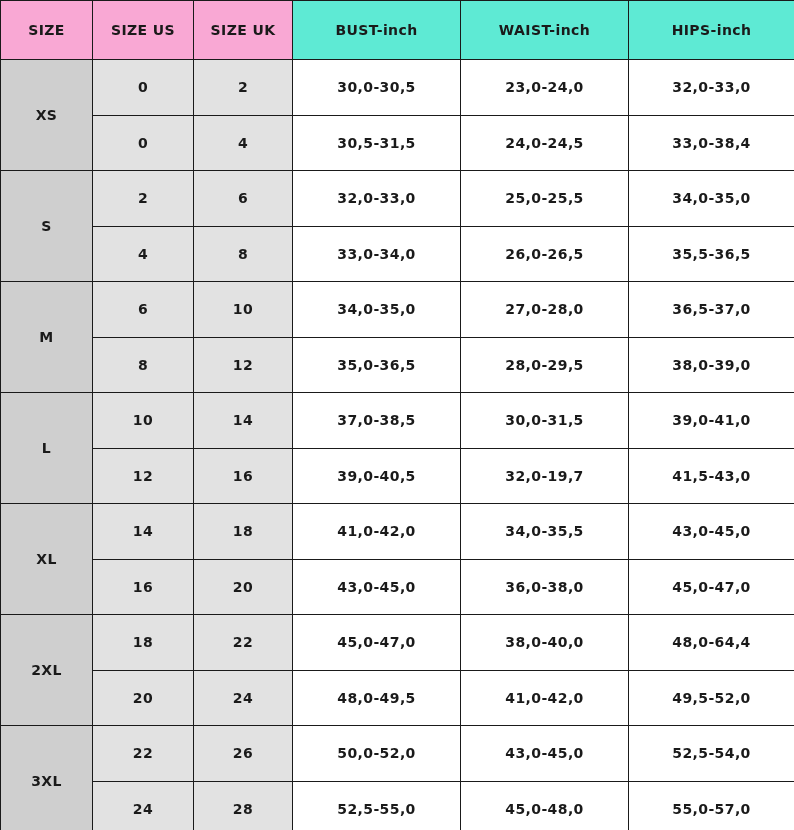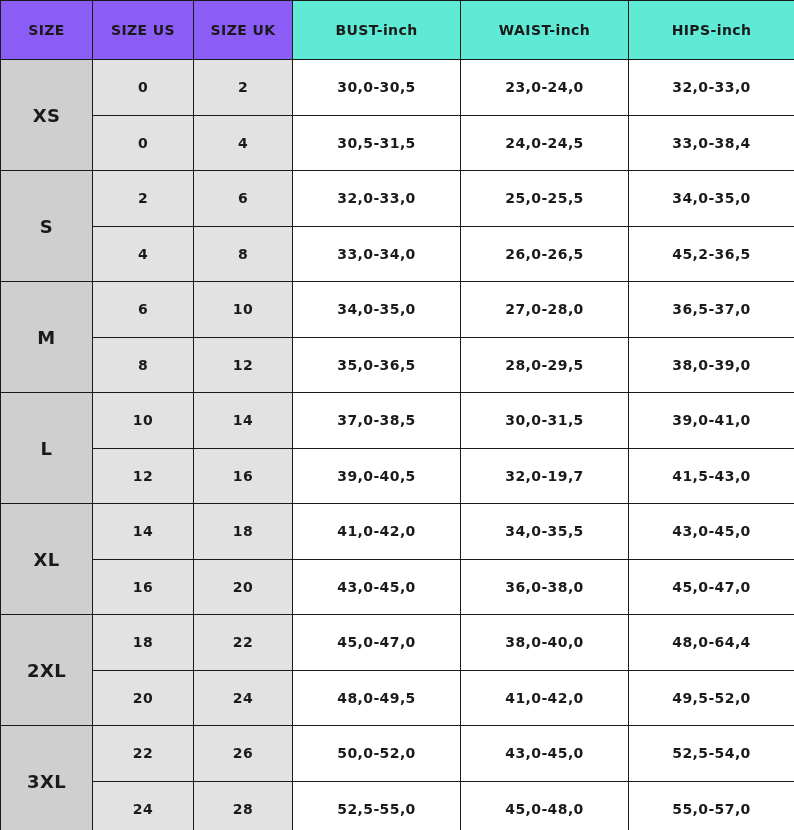--- a/index.html
+++ b/index.html
@@ -38,25 +38,25 @@
     padding: 0;
   }
   thead th {
     height: 58px;
     background: #5eead4;
     font-size: 14.5px;
   }
   thead th.h-size,
   thead th.h-us,
   thead th.h-uk {
-    background: #8b5cf6;
+    background: #f9a8d4;
   }
   td.size-group {
     background: #cfcfcf;
-    font-size: 18px;
+    font-size: 14px;
   }
   td.num {
     background: #e2e2e2;
     font-size: 14px;
   }
   td.meas {
     background: #ffffff;
     font-size: 14px;
     margin-left: 30px;
   }
@@ -108,21 +108,21 @@
       <td class="num">6</td>
       <td class="meas">32,0-33,0</td>
       <td class="meas">25,0-25,5</td>
       <td class="meas">34,0-35,0</td>
     </tr>
     <tr>
       <td class="num">4</td>
       <td class="num">8</td>
       <td class="meas">33,0-34,0</td>
       <td class="meas">26,0-26,5</td>
-      <td class="meas">45,2-36,5</td>
+      <td class="meas">35,5-36,5</td>
     </tr>
 
     <tr>
       <td class="size-group" rowspan="2">M</td>
       <td class="num">6</td>
       <td class="num">10</td>
       <td class="meas">34,0-35,0</td>
       <td class="meas">27,0-28,0</td>
       <td class="meas">36,5-37,0</td>
     </tr>

